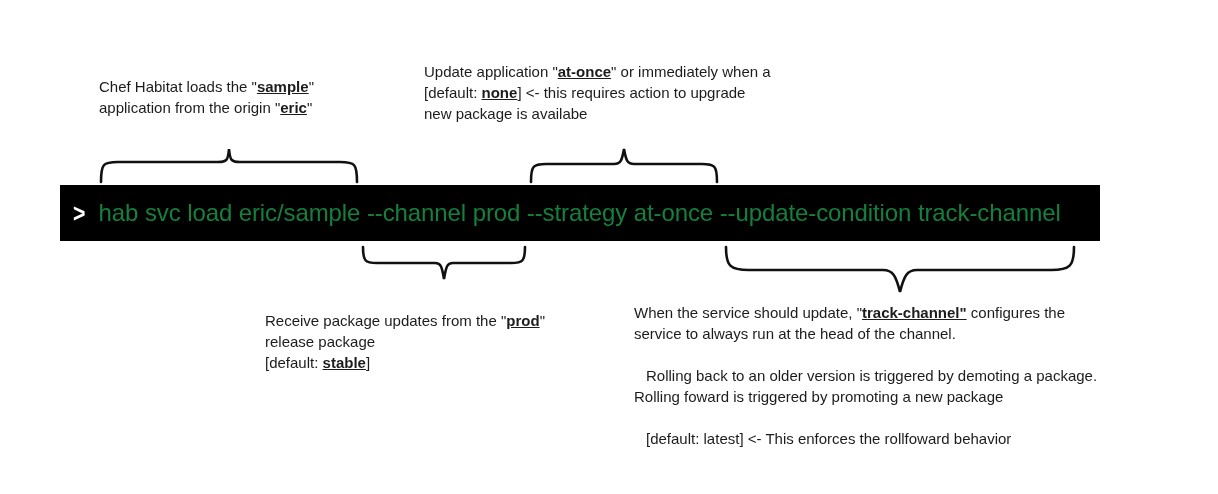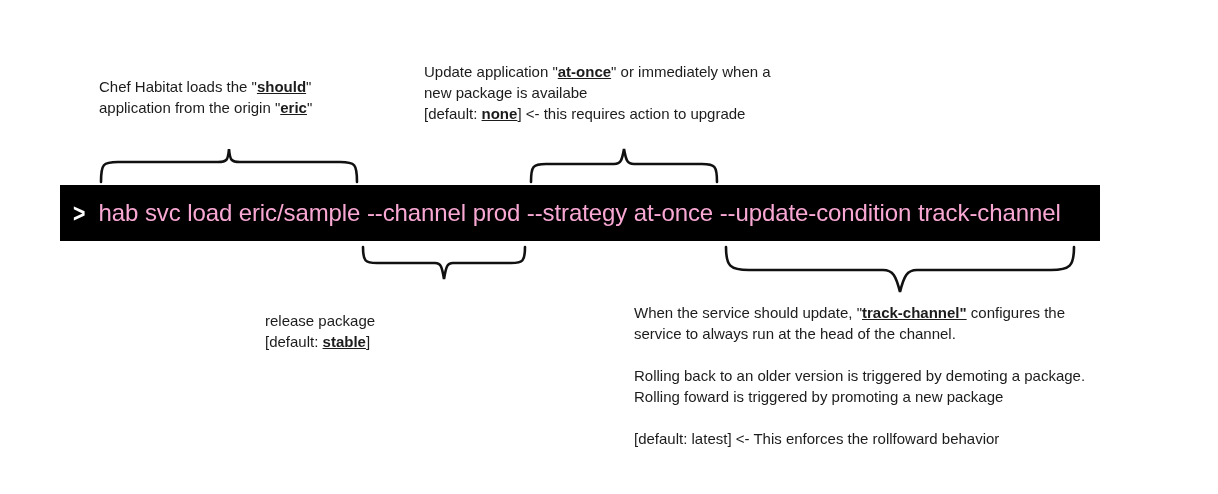--- a/index.html
+++ b/index.html
@@ -18,21 +18,21 @@
   }
   .annot {
     position: absolute;
     font-size: 15px;
     line-height: 21px;
     color: #1c1c1c;
     white-space: pre-wrap;
   }
   .annot .b { font-weight: bold; text-decoration: underline; }
   .annot p { margin: 0; }
-  .annot p.gap { margin-top: 21px; }
+  .annot p.gap { margin-top: 21px; margin-left: 12px; }
 
   #annot-origin      { left: 99px;  top: 76px;  width: 320px; }
   #annot-strategy    { left: 424px; top: 61px;  width: 420px; }
   #annot-channel     { left: 265px; top: 310px; width: 330px; }
   #annot-condition   { left: 634px; top: 302px; width: 480px; }
 
   #command-bar {
     position: absolute;
     left: 60px;
     top: 185px;
@@ -46,21 +46,21 @@
     color: #ffffff;
     font-family: "Liberation Sans", sans-serif;
     font-size: 25px;
     font-weight: bold;
     line-height: 1;
     margin-left: 12px;
     margin-right: 12px;
     transform: scaleX(0.85);
   }
   #command-text {
-    color: #f9a8d4;
+    color: #15803d;
     font-family: "Liberation Sans", sans-serif;
     font-size: 24px;
     letter-spacing: -0.1px;
     white-space: nowrap;
   }
 
   .brace-svg {
     position: absolute;
     overflow: visible;
     pointer-events: none;
@@ -73,23 +73,23 @@
   }
 
   #brace-origin     { left: 100px; top: 148px; }
   #brace-strategy   { left: 530px; top: 148px; }
   #brace-channel    { left: 362px; top: 246px; }
   #brace-condition  { left: 725px; top: 246px; }
 </style>
 </head>
 <body>
 
-<div class="annot" id="annot-origin"><p><span>Chef Habitat loads the "</span><span class="b">should</span><span>"</span></p><p><span>application from the origin "</span><span class="b">eric</span><span>"</span></p></div>
+<div class="annot" id="annot-origin"><p><span>Chef Habitat loads the "</span><span class="b">sample</span><span>"</span></p><p><span>application from the origin "</span><span class="b">eric</span><span>"</span></p></div>
 
-<div class="annot" id="annot-strategy"><p><span>Update application "</span><span class="b">at-once</span><span>" or immediately when a</span></p><p><span>new package is availabe</span></p><p><span>[default: </span><span class="b">none</span><span>] &lt;- this requires action to upgrade</span></p></div>
+<div class="annot" id="annot-strategy"><p><span>Update application "</span><span class="b">at-once</span><span>" or immediately when a</span></p><p><span>[default: </span><span class="b">none</span><span>] &lt;- this requires action to upgrade</span></p><p><span>new package is availabe</span></p></div>
 
 <svg class="brace-svg" id="brace-origin" width="258" height="34" viewBox="0 0 258 34">
   <path d="M1,34 C1,16 3,14 18,14 L118,14 C127,14 128,12 129,1 C130,12 131,14 140,14 L240,14 C255,14 257,16 257,34"></path>
 </svg>
 
 <svg class="brace-svg" id="brace-strategy" width="188" height="34" viewBox="0 0 188 34">
   <path d="M1,34 C1,18 3,16 16,16 L84,16 C91,16 92,12 94,1 C96,12 97,16 104,16 L172,16 C185,16 187,18 187,34"></path>
 </svg>
 
 <div id="command-bar">
@@ -98,15 +98,15 @@
 </div>
 
 <svg class="brace-svg" id="brace-channel" width="164" height="36" viewBox="0 0 164 36">
   <path d="M1,1 C1,15 3,17 15,17 L73,17 C79,17 80,21 82,33 C84,21 85,17 91,17 L149,17 C161,17 163,15 163,1"></path>
 </svg>
 
 <svg class="brace-svg" id="brace-condition" width="350" height="48" viewBox="0 0 350 48">
   <path d="M1,1 C1,20 5,24 24,24 L158,24 C168,24 171,30 175,46 C179,30 182,24 192,24 L326,24 C345,24 349,20 349,1"></path>
 </svg>
 
-<div class="annot" id="annot-channel"><p><span>release package</span></p><p><span>[default: </span><span class="b">stable</span><span>]</span></p></div>
+<div class="annot" id="annot-channel"><p><span>Receive package updates from the "</span><span class="b">prod</span><span>"</span></p><p><span>release package</span></p><p><span>[default: </span><span class="b">stable</span><span>]</span></p></div>
 
 <div class="annot" id="annot-condition"><p><span>When the service should update, "</span><span class="b">track-channel"</span><span> configures the</span></p><p><span>service to always run at the head of the channel.</span></p><p class="gap"><span>Rolling back to an older version is triggered by demoting a package.</span></p><p><span>Rolling foward is triggered by promoting a new package</span></p><p class="gap"><span>[default: latest] &lt;- This enforces the rollfoward behavior</span></p></div>
 
 </body></html>

